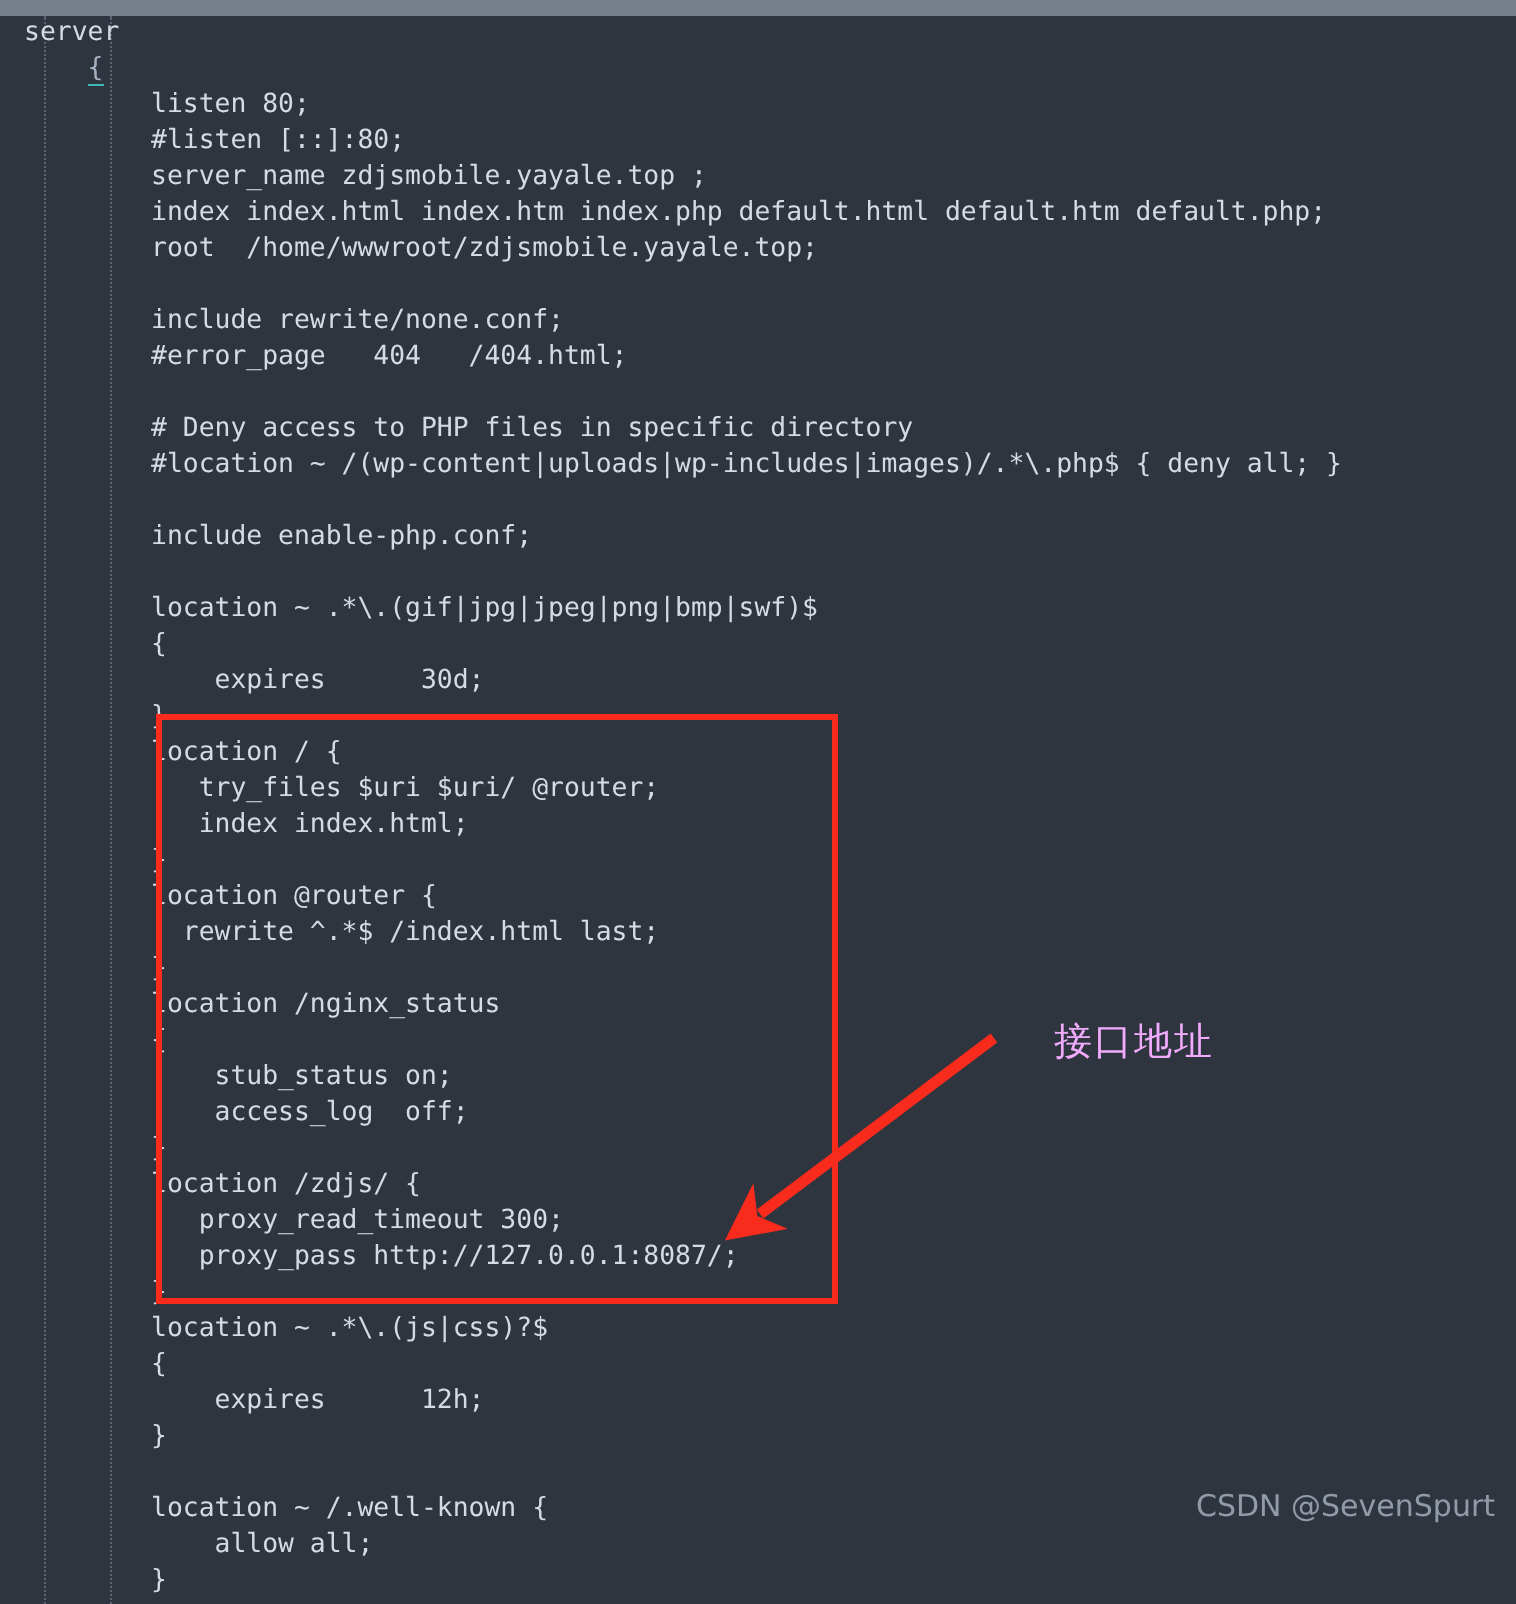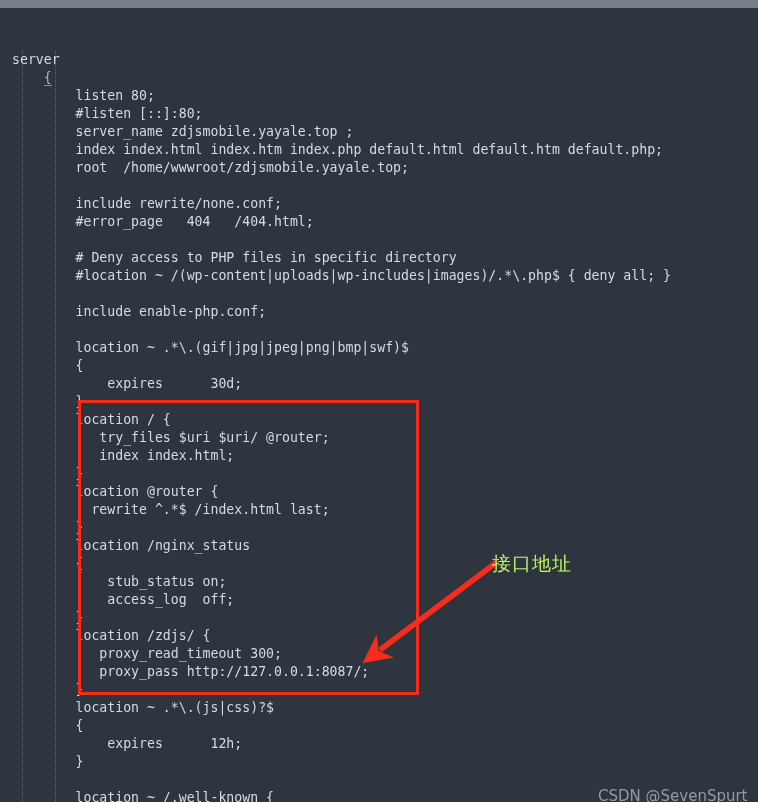--- a/index.html
+++ b/index.html
@@ -25,21 +25,20 @@
     background: #787f8c;
   }
 
   
   #editor {
     position: absolute;
     left: 0; top: 8px;
     width: 758px;
     height: 611px;
     background: #2f353f;
-    margin-top: 43px;
   }
 
   
   .indent-guide {
     position: absolute;
     top: 0;
     width: 0px;
     border-left: 1px dotted #5b6472;
     pointer-events: none;
   }
@@ -126,18 +125,18 @@
 
     <svg id="arrow-layer" viewBox="0 0 758 794" width="758" height="794">
       <defs>
         <marker id="arrowhead" markerWidth="5.2" markerHeight="5.2" refX="1.2" refY="2.6" orient="auto" markerUnits="strokeWidth">
           <path d="M0,0 L5.2,2.6 L0,5.2 L1.5,2.6 Z" fill="#f92b1c"></path>
         </marker>
       </defs>
       <line id="arrow-line" stroke="#f92b1c" stroke-width="5.5" marker-end="url(#arrowhead)" x1="497" y1="511" x2="380" y2="599"></line>
     </svg>
 
-    <div id="annotation-label" style="left: 492px; top: 500px; color: #bef264;">接口地址</div>
+    <div id="annotation-label" style="left: 527px; top: 500px; color: #f0abfc;">接口地址</div>
 
     <div id="watermark" style="left: 598px; top: 736px; color: rgb(154, 163, 176);">CSDN @SevenSpurt</div>
 
   </div>
 </div>
 
 </body></html>

